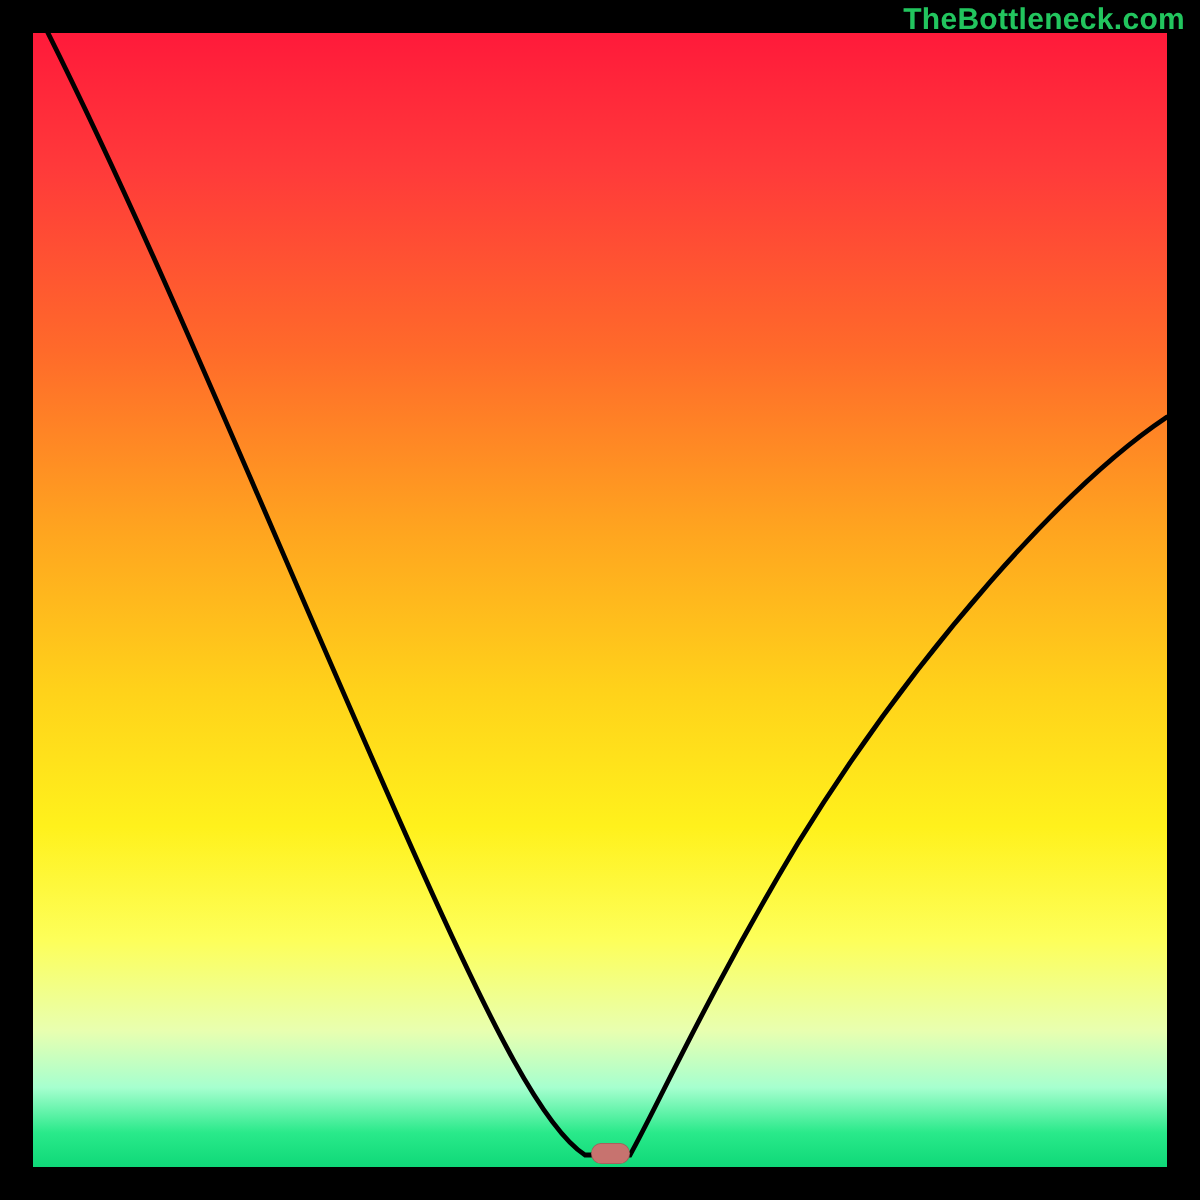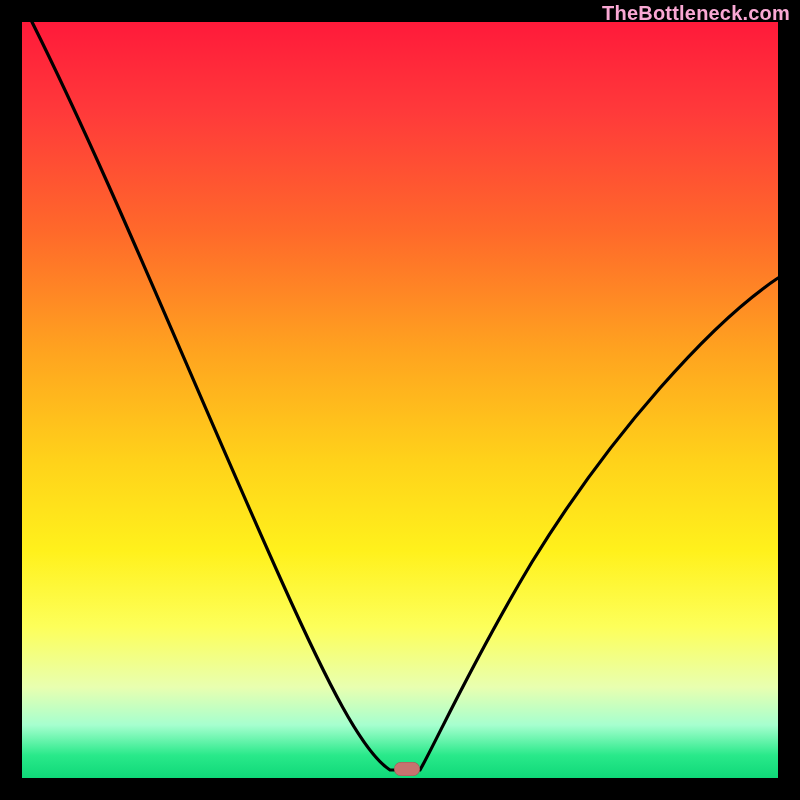--- a/index.html
+++ b/index.html
@@ -15,21 +15,21 @@
           #fdff5a 80%,
           #e8ffb0 88%,
           #a6ffcf 93%,
           #29e98a 97%,
           #0fd878 100%);}
   svg.curve{position:absolute;left:22px;top:22px;width:756px;height:756px;overflow:visible;}
   .marker{position:absolute;width:26px;height:14px;border-radius:7px;
           background:#c7736f;box-shadow:0 0 0 0.5px rgba(0,0,0,.2) inset;}
   .watermark{position:absolute;top:2px;right:10px;
              font:600 20px -apple-system,Segoe UI,Helvetica,Arial,sans-serif;
-             color:#f9a8d4;letter-spacing:.2px;}
+             color:#22c55e;letter-spacing:.2px;}
 </style>
 </head>
 <body>
 
 <div class="frame">
   <div class="plot"></div>
 
   <svg class="curve" viewBox="0 0 756 756">
     <path d="M 10 0
              C 90 160, 170 360, 260 560

